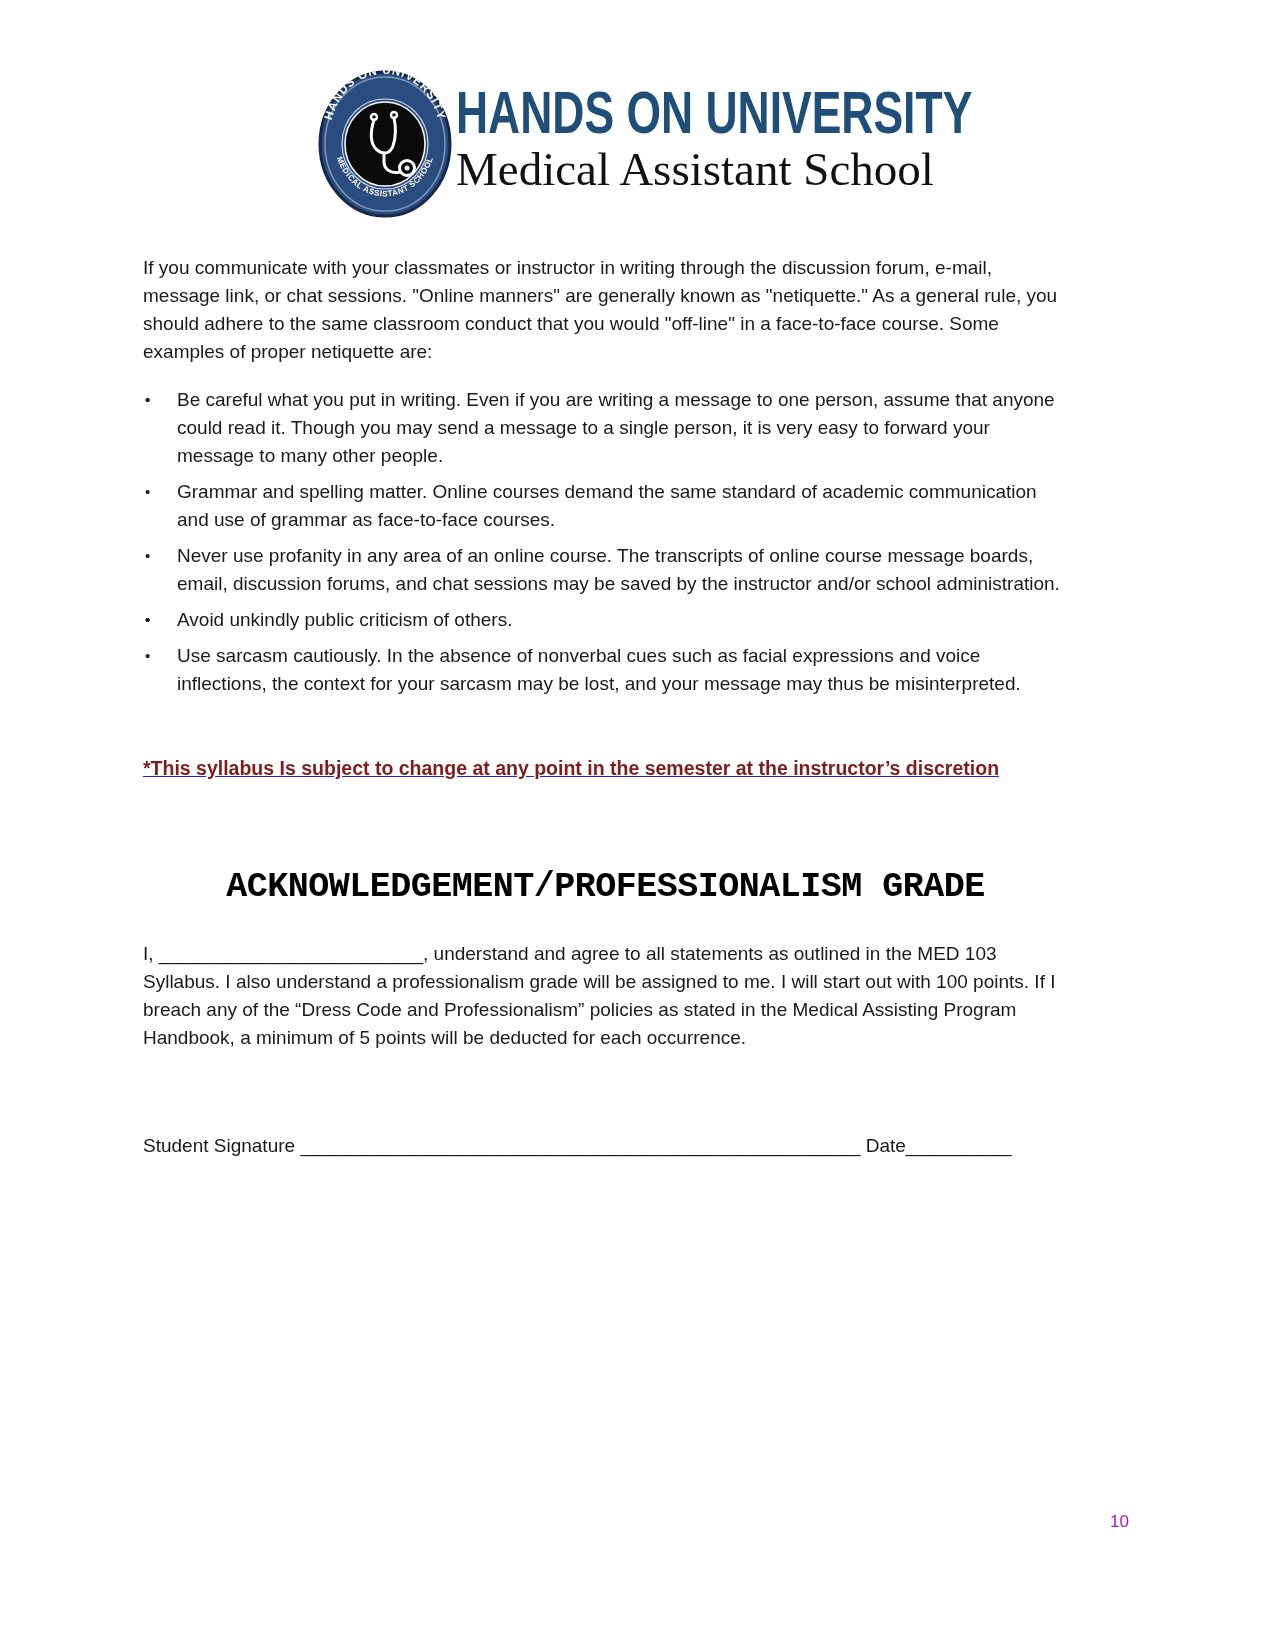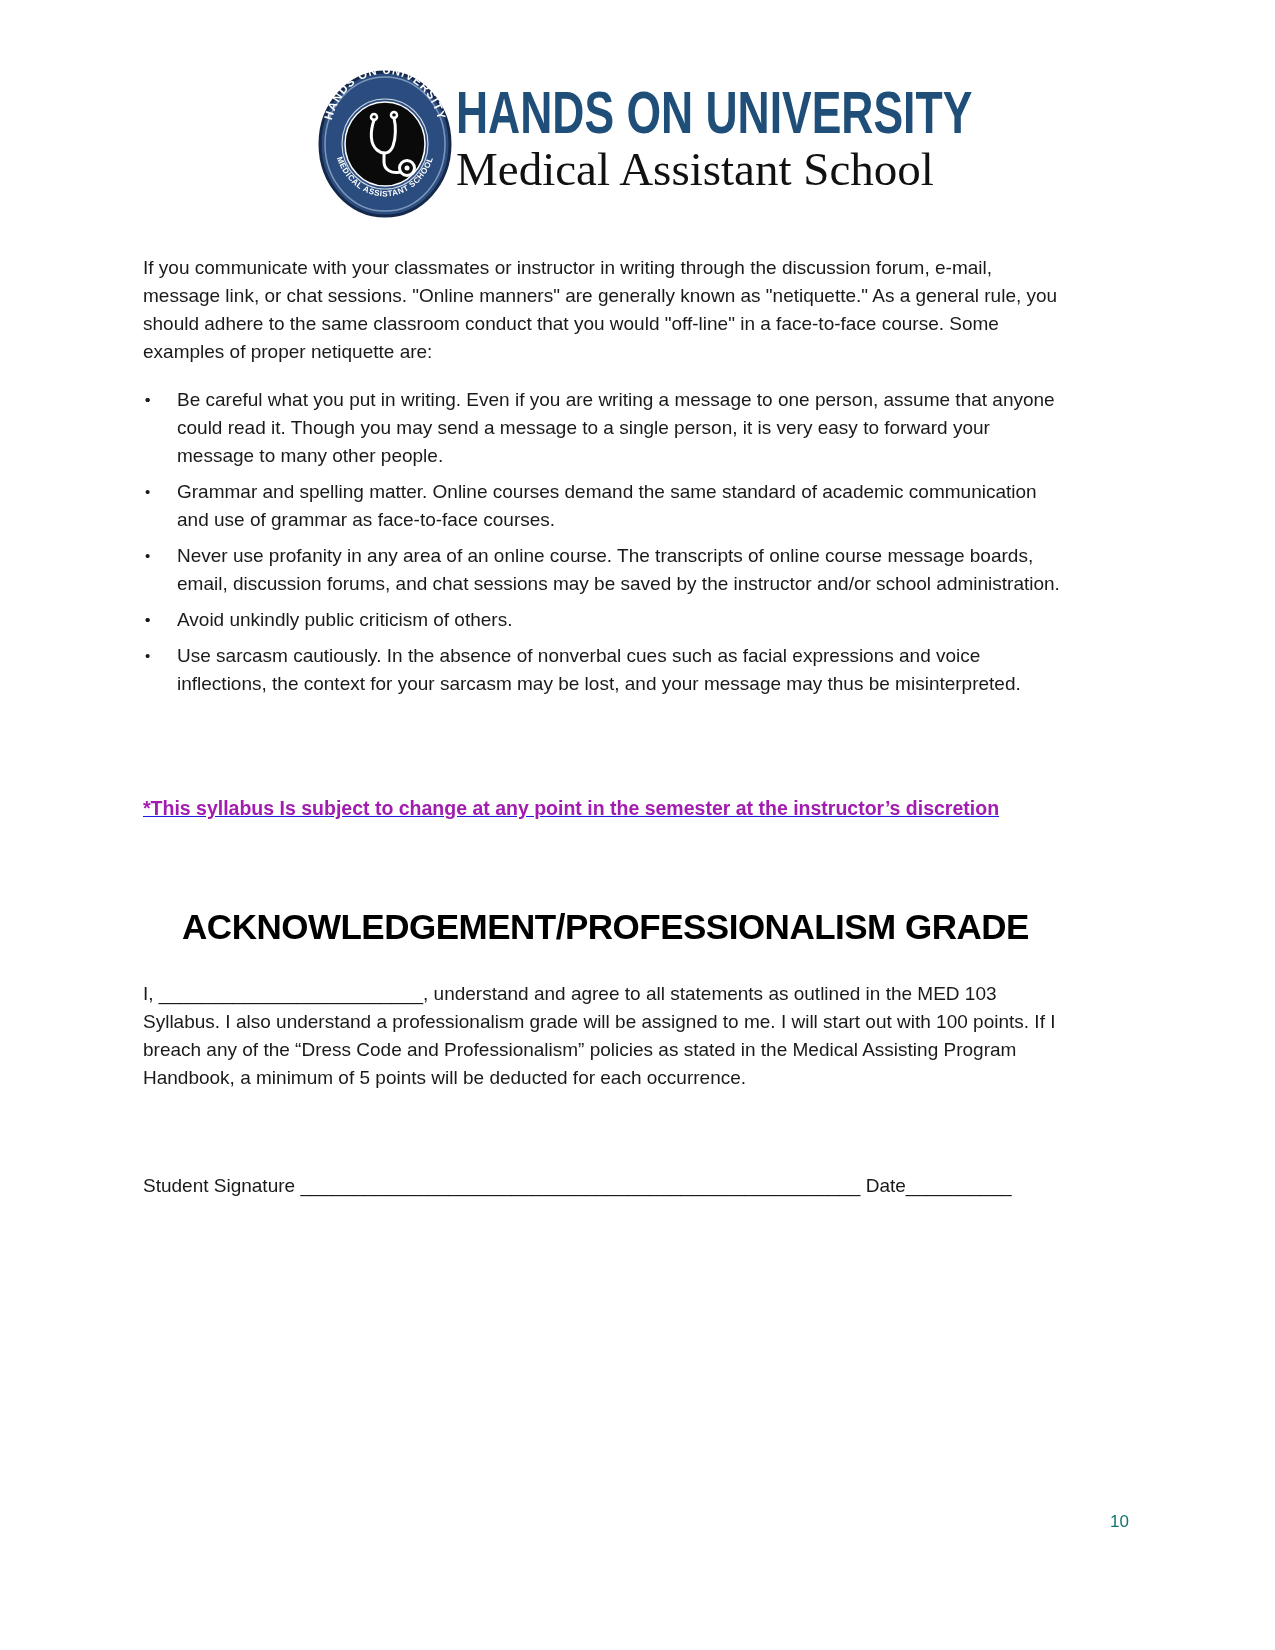--- a/index.html
+++ b/index.html
@@ -61,50 +61,50 @@
     padding-left: 34px;
     margin-bottom: 8px;
   }
   ul.bullets li .dot {
     position: absolute;
     left: 2px;
     top: 0;
     font-size: 15px;
   }
   .note {
-    margin-top: 96px;
+    margin-top: 56px;
     font-weight: 700;
-    color: #a21caf;
+    color: #7f1d1d;
     text-decoration: underline;
     text-decoration-color: #1C1CDE;
     font-size: 19.5px;
   }
   .section-heading {
     margin-top: 84px;
     text-align: center;
-    font-family: Liberation Sans, sans-serif;
+    font-family: Liberation Mono, monospace;
     font-weight: 700;
     font-size: 35px;
     line-height: 42px;
     letter-spacing: -0.5px;
     color: #000000;
     white-space: nowrap;
   }
   .ack-body { margin-top: 32px; }
   .signature-row {
     margin-top: 80px;
     white-space: nowrap;
     font-size: 19px;
   }
   .page-number {
     position: absolute;
     top: 1512px;
     right: 146px;
     font-size: 17px;
-    color: #0f766e;
+    color: #a21caf;
   }
 </style>
 </head>
 <body>
 
 <div class="page">
 
   <div class="logo-row">
     <svg class="seal" viewBox="0 0 134 148" aria-hidden="true">
       <ellipse cx="67" cy="74" rx="65" ry="72" fill="#2B4C7E" stroke="#17294A" stroke-width="3"></ellipse>

